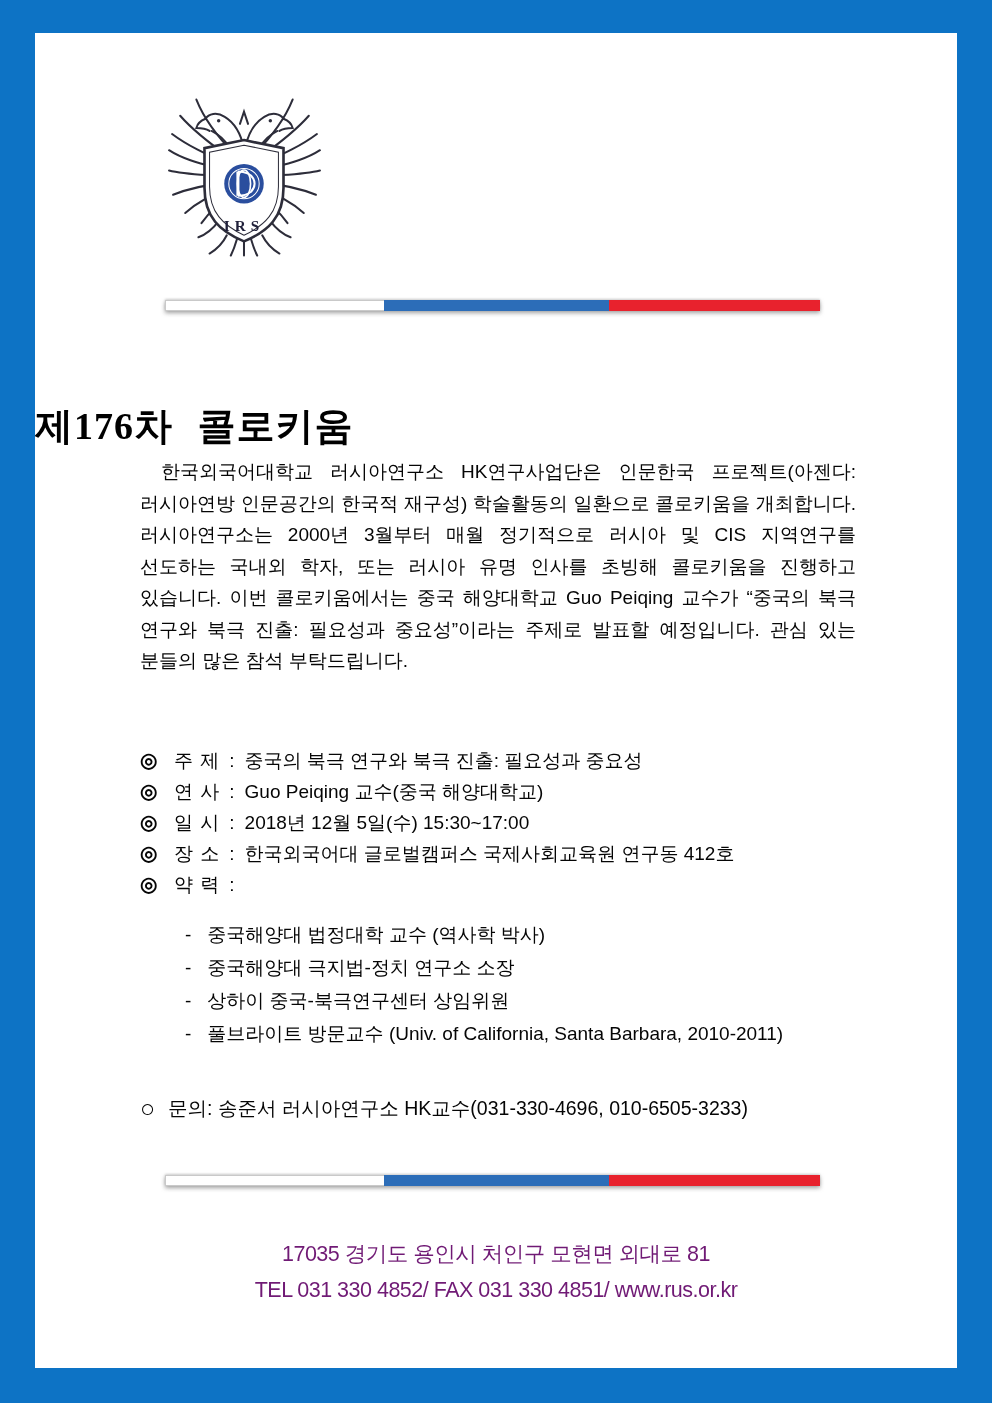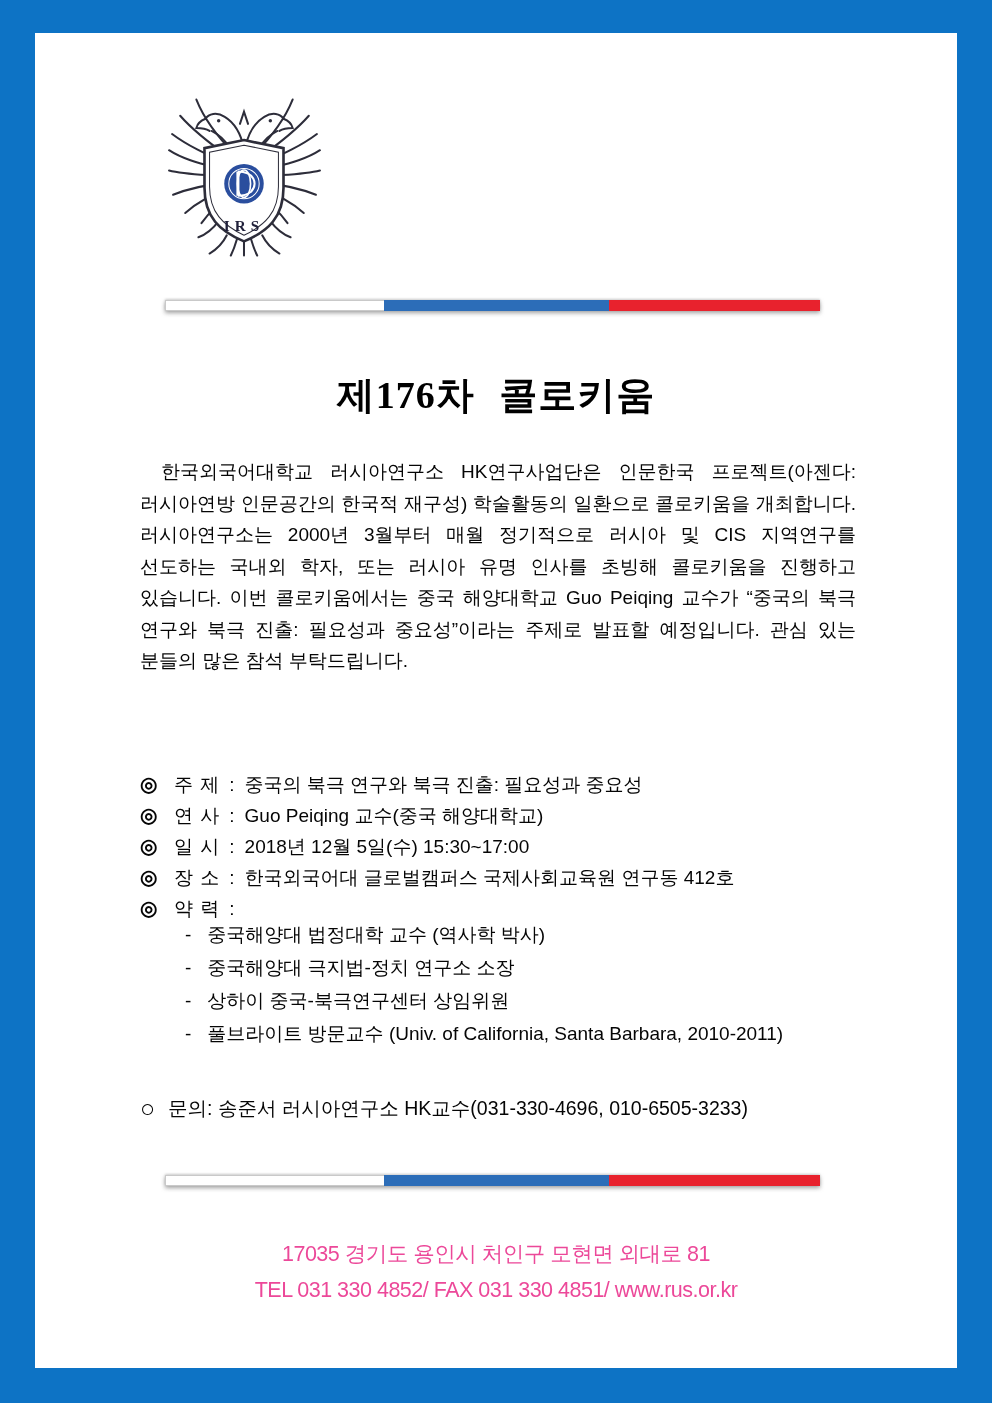--- a/index.html
+++ b/index.html
@@ -34,50 +34,50 @@
     position:absolute;left:130px;width:655px;height:11px;display:flex;
     box-shadow:0 2px 4px rgba(110,110,110,0.65), 0 -1px 2px rgba(160,160,160,0.4);
   }
   .tricolor .seg-white{flex:0 0 33.5%;background:#ffffff;border:1px solid #c9c9c9;border-right:none;box-sizing:border-box;}
   .tricolor .seg-blue {flex:0 0 34.3%;background:#2c6db8;}
   .tricolor .seg-red  {flex:1 1 auto;background:#e8222d;}
   .bar-top{top:267px;}
   .bar-bottom{top:1142px;}
   
   .doc-title{
-    position:absolute;left:0;top:337px;width:100%;margin:0;
-    text-align:center;font-family:"Liberation Serif", serif;
+    position:absolute;left:0;top:368px;width:100%;margin:0;
+    font-family:"Liberation Serif", serif;
     font-size:38px;font-weight:bold;color:#000;word-spacing:14px;letter-spacing:1px;
   }
   
   .intro{
     position:absolute;left:105px;top:423px;width:716px;margin:0;
     font-size:19px;line-height:31.5px;color:#050505;
     text-align:justify;text-indent:21px;word-break:keep-all;
   }
   
   .details{position:absolute;left:105px;top:715px;width:760px;margin:0;padding:0;list-style:none;}
   .details li{display:flex;align-items:baseline;height:31px;font-size:19px;color:#050505;white-space:nowrap;}
   .details .bullet{width:26px;font-size:20px;font-weight:bold;flex:0 0 auto;}
-  .details .label{margin-left:8px;letter-spacing:1px;flex:0 0 auto;margin-top:24px;}
+  .details .label{margin-left:8px;letter-spacing:1px;flex:0 0 auto;}
   .details .colon{margin:0 10px 0 9px;flex:0 0 auto;}
   
   .career{position:absolute;left:105px;top:889px;width:760px;margin:0;padding:0;list-style:none;}
   .career li{display:flex;align-items:baseline;height:33px;font-size:19px;color:#050505;white-space:nowrap;}
   .career .dash{margin-left:45px;margin-right:16px;flex:0 0 auto;}
   
   .contact{
     position:absolute;left:105px;top:1062px;width:780px;display:flex;align-items:center;
     font-size:19.5px;color:#050505;white-space:nowrap;
   }
   .contact .bullet{font-size:25px;line-height:25px;margin-right:13px;font-weight:400;}
   
   .footer{
     position:absolute;left:0;top:1203px;width:100%;text-align:center;
-    color:#ec4899;line-height:36px;font-size:21.5px;letter-spacing:-0.5px;
+    color:#701a75;line-height:36px;font-size:21.5px;letter-spacing:-0.5px;
   }
 </style>
 </head>
 <body>
 
 <div class="page">
   <div class="sheet">
 
     <div class="logo">
       <svg viewBox="0 0 155 165" width="157" height="168">

